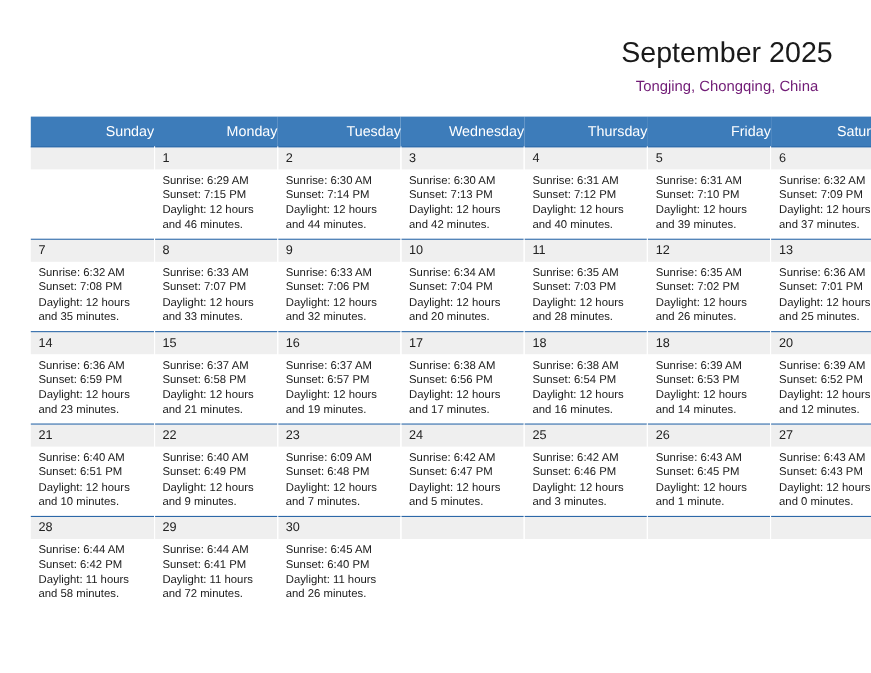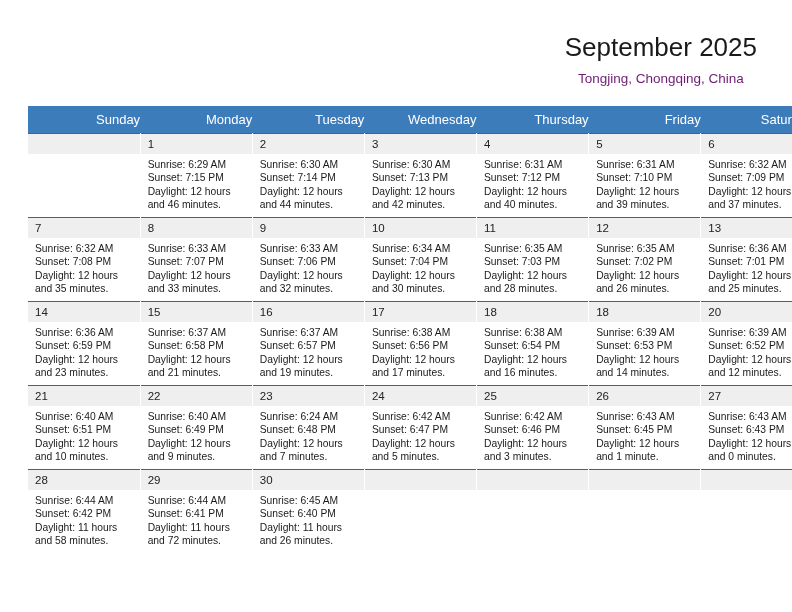--- a/index.html
+++ b/index.html
@@ -258,21 +258,21 @@
                 <p>Daylight: 12 hours</p>
                 <p>and 32 minutes.</p>
               </div>
             </td>
             <td>
               <div class="daynum">10</div>
               <div class="cell-body">
                 <p>Sunrise: 6:34 AM</p>
                 <p>Sunset: 7:04 PM</p>
                 <p>Daylight: 12 hours</p>
-                <p>and 30 minutes.</p>
+                <p>and 20 minutes.</p>
               </div>
             </td>
             <td>
               <div class="daynum">11</div>
               <div class="cell-body">
                 <p>Sunrise: 6:35 AM</p>
                 <p>Sunset: 7:03 PM</p>
                 <p>Daylight: 12 hours</p>
                 <p>and 28 minutes.</p>
               </div>
@@ -376,21 +376,21 @@
               <div class="cell-body">
                 <p>Sunrise: 6:40 AM</p>
                 <p>Sunset: 6:49 PM</p>
                 <p>Daylight: 12 hours</p>
                 <p>and 9 minutes.</p>
               </div>
             </td>
             <td>
               <div class="daynum">23</div>
               <div class="cell-body">
-                <p>Sunrise: 6:24 AM</p>
+                <p>Sunrise: 6:09 AM</p>
                 <p>Sunset: 6:48 PM</p>
                 <p>Daylight: 12 hours</p>
                 <p>and 7 minutes.</p>
               </div>
             </td>
             <td>
               <div class="daynum">24</div>
               <div class="cell-body">
                 <p>Sunrise: 6:42 AM</p>
                 <p>Sunset: 6:47 PM</p>

